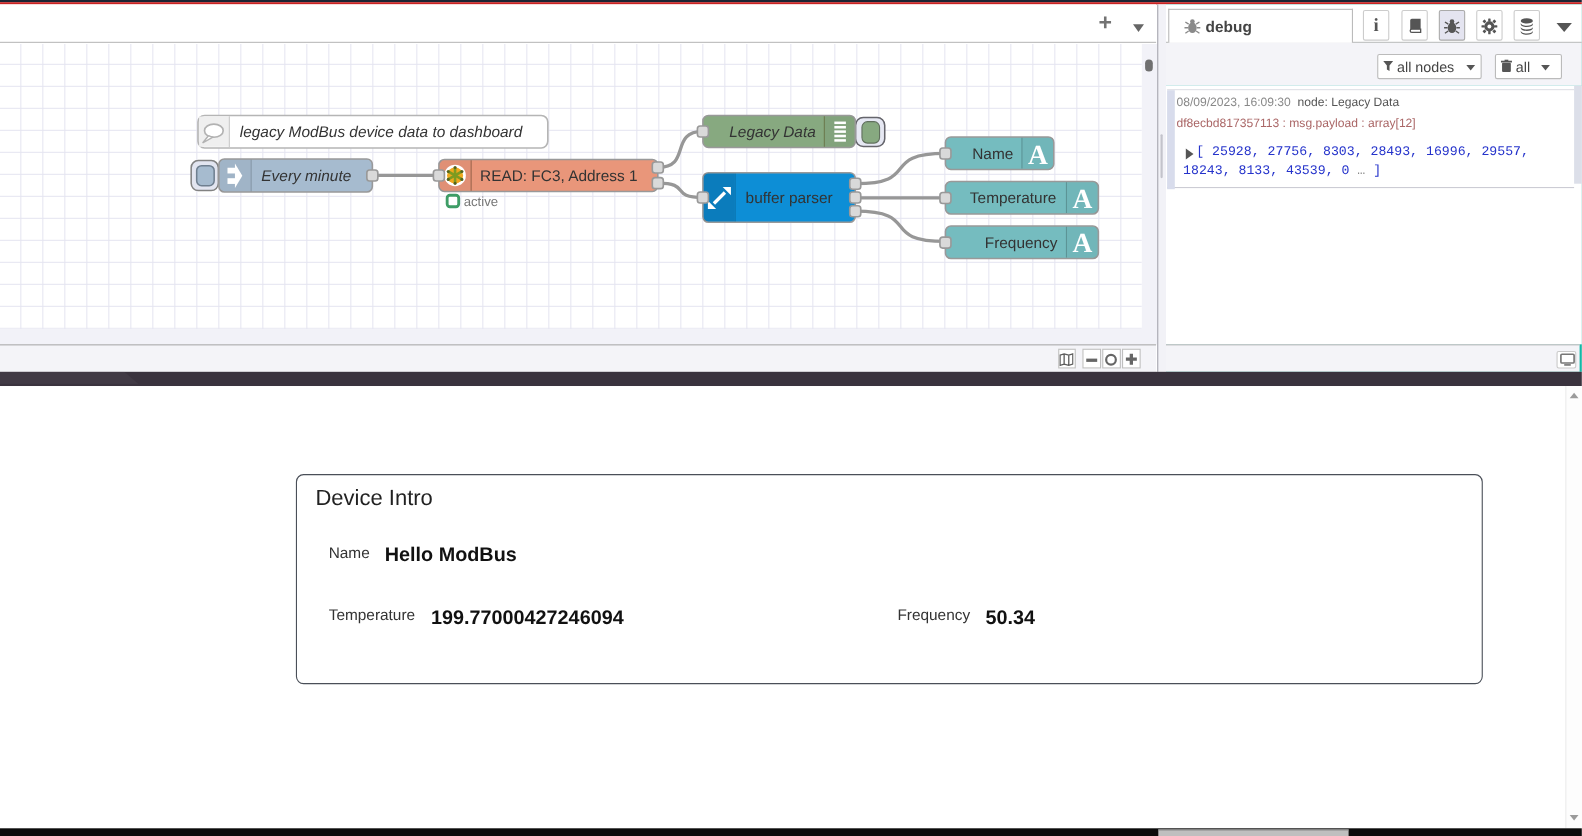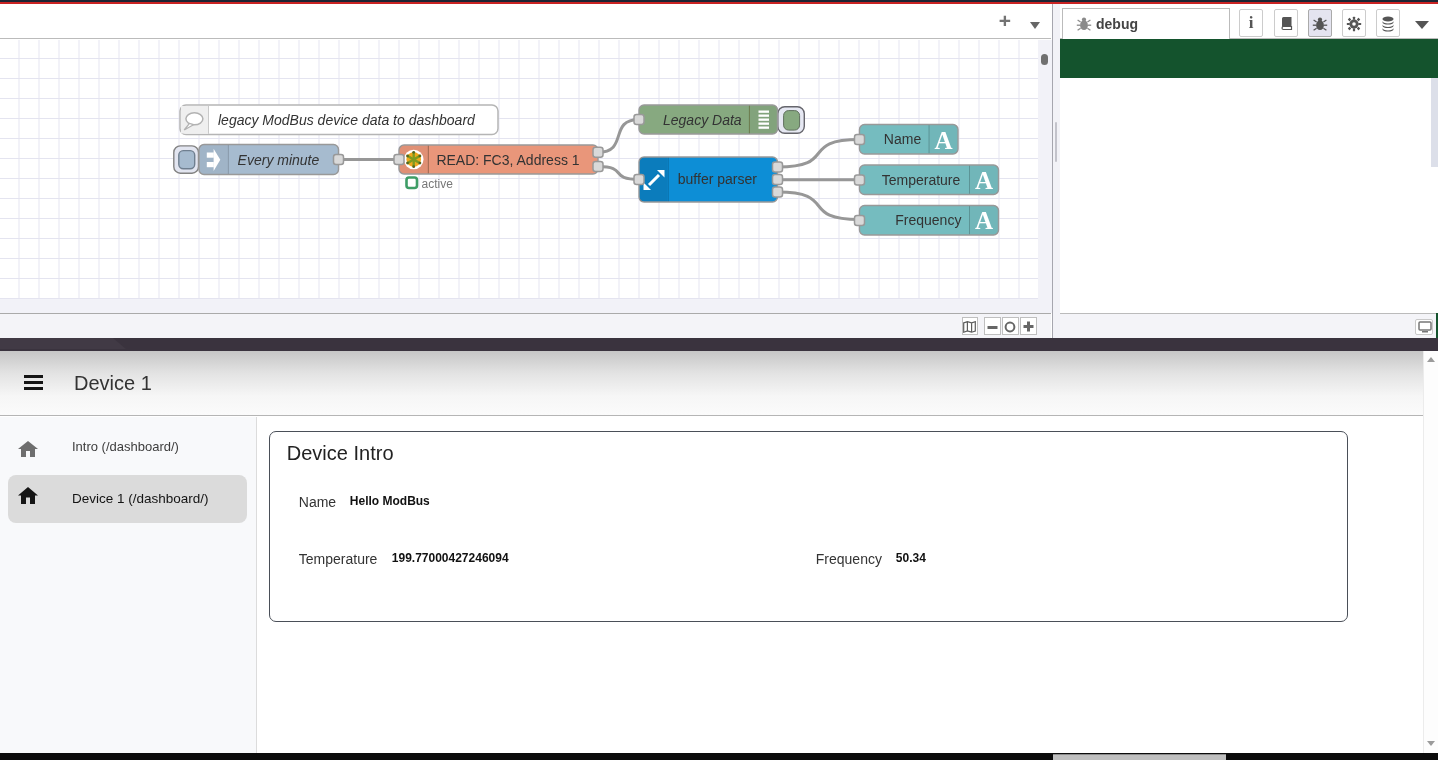--- a/index.html
+++ b/index.html
@@ -19,21 +19,21 @@
     linear-gradient(to bottom, #e4e4f0 1px, transparent 1px);
   background-size:20px 20px; background-position:-1.5px 18px; }
 #flowsvg { position:absolute; left:0; top:0; width:1051px; height:334px; }
 #htrack { position:absolute; left:0; top:295px; width:1051.5px; height:13.5px; background:#f2f2f8; }
 #vtrack { position:absolute; left:1038px; top:35.5px; width:13.5px; height:273px; background:#f2f2f8; }
 #vthumb { position:absolute; left:3px; top:14px; width:7px; height:11.5px; background:#707070; border-radius:3.5px; }
 #wsfooter { position:absolute; left:0; top:308.5px; width:1051px; height:25.5px; background:#f4f4f8; border-top:1px solid #aaa; }
 .zbtn { position:absolute; top:3.5px; height:18px; background:#fff; border:1px solid #bfbfbf; border-radius:0;
   text-align:center; }
 #divider { position:absolute; left:1052px; top:4px; width:8px; height:334px; background:#f2f2f7; }
-#sidebar { position:absolute; left:1060px; top:4px; width:378px; height:334px; background:#14532d; }
+#sidebar { position:absolute; left:1060px; top:4px; width:378px; height:334px; background:#14b8a6; }
 #sbtabs { position:absolute; left:0; top:0; width:378px; height:34.5px; background:#fff; border-bottom:1px solid #bbb; }
 #sbtab { position:absolute; left:2px; top:3.5px; width:168px; height:31px; background:#fff;
   border:1px solid #bbb; border-bottom:none; font-size:14px; font-weight:bold; color:#444; }
 #sbtab .bugic { position:absolute; left:13px; top:7px; }
 #sbtab .lbl { position:absolute; left:33px; top:7px; }
 .sbbtn { position:absolute; top:5px; width:24px; height:28px; background:#fff; border:1px solid #ccc;
   border-radius:2px; text-align:center; }
 .sbbtn.active { background:#e4e4f0; border-color:#aaa; }
 #sbcaret { position:absolute; right:9px; top:17px; width:0; height:0;
   border-left:7px solid transparent; border-right:7px solid transparent; border-top:8px solid #555; }
@@ -65,21 +65,21 @@
 #hamb { position:absolute; left:24px; top:24px; width:19px; height:15px; }
 #hamb div { width:19px; height:3px; background:#151515; margin-bottom:3.4px; }
 #dtitle { position:absolute; left:74px; top:21px; font-size:20px; color:#333; }
 #dsidenav { position:absolute; left:0; top:66px; width:257px; height:337px; background:#f8f9fb; border-right:1px solid #dcdcdc; }
 .navlbl { position:absolute; left:72px; font-size:13px; line-height:14px; }
 #navsel { position:absolute; left:8px; top:58px; width:239px; height:48px; background:#dbdbdb; border-radius:8px; }
 #dmain { position:absolute; left:258px; top:66px; width:1165px; height:337px; background:#fff; }
 #card { position:absolute; left:10.8px; top:14.5px; width:1079px; height:191px; border:1px solid #4a4f58; border-radius:7px; background:#fff; }
 #card .title { position:absolute; left:17px; top:9.5px; font-size:20px; color:#222; }
 .flabel { position:absolute; font-size:14px; color:#333; }
-.fvalue { position:absolute; font-size:12px; font-weight:bold; color:#111; }
+.fvalue { position:absolute; font-size:18px; font-weight:bold; color:#111; }
 #dscroll { position:absolute; left:1423px; top:0; width:15px; height:402.5px; background:#fdfdfd; border-left:1px solid #ececec; }
 #dscroll .up { position:absolute; left:3px; top:6px; width:0; height:0;
   border-left:4.5px solid transparent; border-right:4.5px solid transparent; border-bottom:5px solid #9b9b9b; }
 #dscroll .down { position:absolute; left:3px; bottom:7px; width:0; height:0;
   border-left:4.5px solid transparent; border-right:4.5px solid transparent; border-top:5px solid #9b9b9b; }
 #blackbar { position:absolute; left:0; top:402.5px; width:1438px; height:7px; background:#0b0b0b; }
 #blackbar .seg { position:absolute; left:1053px; top:1px; width:173px; height:6px; background:#bfbfbf; border-top:1px solid #8a8a8a; }
 </style>
 </head>
 <body>
@@ -307,57 +307,61 @@
           <g fill="#555">
             <ellipse cx="8" cy="3" rx="5.5" ry="2.4"></ellipse>
             <path d="M2.5 5 A5.5 2.4 0 0 0 13.5 5 L13.5 6.2 A5.5 2.4 0 0 1 2.5 6.2 Z"></path>
             <path d="M2.5 8.5 A5.5 2.4 0 0 0 13.5 8.5 L13.5 9.7 A5.5 2.4 0 0 1 2.5 9.7 Z"></path>
             <path d="M2.5 12 A5.5 2.4 0 0 0 13.5 12 L13.5 13.2 A5.5 2.4 0 0 1 2.5 13.2 Z"></path>
           </g>
         </svg>
       </div>
       <div id="sbcaret"></div>
     </div>
+    <div id="sbtoolbar">
+      <div class="tbbtn" style="left:192px; width:95px;">
+        <svg width="10" height="10" viewBox="0 0 10 10" style="margin-right:3px;">
+            <path d="M0.5 0.5 H9.5 L6.2 4.6 V9.5 L3.8 8.2 V4.6 Z" fill="#555"></path>
+          </svg>all nodes
+        <span style="display:inline-block;width:0;height:0;border-left:4px solid transparent;border-right:4px solid transparent;border-top:5px solid #555;margin-left:7px;margin-bottom:1px;"></span>
+      </div>
+      <div class="tbbtn" style="left:299px; width:61px;">
+        <svg width="11" height="12" viewBox="0 0 11 12" style="margin-right:3px;margin-bottom:-1px;">
+          <rect x="1.5" y="3" width="8" height="8.5" rx="1" fill="#555"></rect>
+          <rect x="0.5" y="1.2" width="10" height="1.6" fill="#555"></rect>
+          <rect x="3.8" y="0" width="3.4" height="1.6" fill="#555"></rect>
+        </svg>all
+        <span style="display:inline-block;width:0;height:0;border-left:4px solid transparent;border-right:4px solid transparent;border-top:5px solid #555;margin-left:6px;margin-bottom:1px;"></span>
+      </div>
+    </div>
     <div id="msgarea">
+      <div id="msg1">
+          <div class="strip"></div>
+        <div class="meta">08/09/2023, 16:09:30&nbsp;&nbsp;<b>node: Legacy Data</b></div>
+        <div class="topic">df8ecbd817357113 : msg.payload : array[12]</div>
+        <div class="payload">[ 25928, 27756, 8303, 28493, 16996, 29557, 18243, 8133, 43539, 0 <span class="dots">…</span> ]</div>
+        <div class="tri"></div>
+      </div>
       <div id="sbvthumb"></div>
     </div>
     <div id="sbfooter">
       <div style="position:absolute;left:355px;top:5px;width:18px;height:16px;background:#fff;border:1px solid #c9c9c9;border-radius:2px;">
       <svg width="14" height="12" viewBox="0 0 14 12" style="position:absolute;left:1.5px;top:1.5px;">
         <rect x="1" y="1" width="12" height="8" rx="1" fill="none" stroke="#777" stroke-width="1.5"></rect>
         <rect x="4" y="10" width="6" height="1.5" fill="#777"></rect>
       </svg>
       </div>
     </div>
   </div>
   <div id="darkbar">
       <div style="position:absolute;left:0;top:0;width:126px;height:11px;background:#413a45;clip-path:polygon(0 0,113px 0,126px 100%,0 100%);"></div>
     </div>
 </div>
 
 <div id="dash">
-  <div id="dtoolbar">
-    <div id="hamb">
-        <div></div>
-        <div></div>
-        <div></div>
-      </div>
-    <div id="dtitle">Device 1</div>
-  </div>
-  <div id="dsidenav">
-    <div id="navsel"></div>
-    <svg width="20" height="16" viewBox="0 0 20 16" style="position:absolute;left:18px;top:24px;">
-      <path d="M10 0 L20 8 H17 V16 H12 V10 H8 V16 H3 V8 H0 Z" fill="#6e6e6e"></path>
-    </svg>
-    <span class="navlbl" style="top:23px; color:#3d3d3d;">Intro (/dashboard/)</span>
-    <svg width="20" height="17" viewBox="0 0 20 17" style="position:absolute;left:18px;top:70.5px;">
-      <path d="M10 0 L20 8.5 H17 V17 H12 V10.5 H8 V17 H3 V8.5 H0 Z" fill="#151515"></path>
-    </svg>
-    <span class="navlbl" style="top:75.5px; color:#141414; font-size:13.5px;">Device 1 (/dashboard/)</span>
-  </div>
   <div id="dmain">
     <div id="card">
       <div class="title">Device Intro</div>
       <div class="flabel" style="left:29px; top:62px;">Name</div>
       <div class="fvalue" style="left:80px; top:62px;">Hello ModBus</div>
       <div class="flabel" style="left:29px; top:119px;">Temperature</div>
       <div class="fvalue" style="left:122px; top:119px;">199.77000427246094</div>
       <div class="flabel" style="left:546px; top:119px;">Frequency</div>
       <div class="fvalue" style="left:626px; top:119px;text-align:right;">50.34</div>
     </div>

